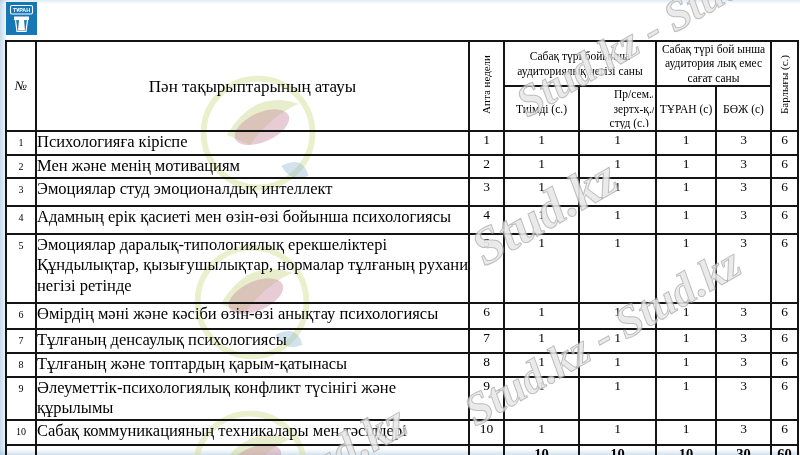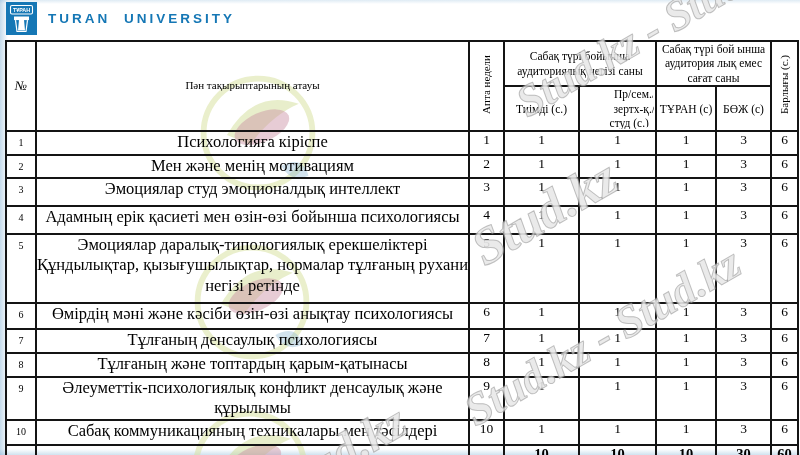--- a/index.html
+++ b/index.html
@@ -25,28 +25,28 @@
   .bird{position:absolute;pointer-events:none;}
 
   
   table.syllabus{position:absolute;left:5px;top:40px;width:792px;
                  border-collapse:collapse;table-layout:fixed;background:transparent;}
   table.syllabus th,table.syllabus td{border:2px solid #141414;padding:0;overflow:hidden;}
   thead th{font-weight:normal;font-size:11.5px;text-align:center;vertical-align:middle;line-height:1.25;padding:1px 2px;}
   thead tr:nth-child(1){height:33px;}
   thead tr:nth-child(2){height:42px;}
   .th-num{font-style:italic;font-size:13px;}
-  .th-topic{font-size:11px;}
+  .th-topic{font-size:17px;}
   .vtext{writing-mode:vertical-rl;transform:rotate(180deg);display:inline-block;
          font-size:11px;line-height:1.05;max-height:70px;}
   .th-practice{white-space:pre-line;text-align:right;padding-left:3px;font-size:11.5px;border-radius:16px;}
 
   td.c-num{text-align:center;vertical-align:top;}
   td.c-num .sup{font-size:10px;line-height:1;display:inline-block;padding-top:2px;}
-  td.c-topic{font-size:16.5px;line-height:1.22;text-align:center;vertical-align:top;
+  td.c-topic{font-size:16.5px;line-height:1.22;text-align:left;vertical-align:top;
              padding:1px 3px 0 4px;white-space:pre-line;}
   td.num{font-size:13.5px;text-align:center;vertical-align:top;padding-top:2px;}
   #rows tr:nth-child(1){height:24px;}
   #rows tr:nth-child(2){height:23px;}
   #rows tr:nth-child(3){height:28px;}
   #rows tr:nth-child(4){height:28px;}
   #rows tr:nth-child(5){height:69px;}
   #rows tr:nth-child(6){height:26px;}
   #rows tr:nth-child(7){height:24px;}
   #rows tr:nth-child(8){height:24px;}
@@ -103,21 +103,20 @@
   <div class="brand-logo">
     <svg width="31" height="33" viewBox="0 0 31 33">
       <rect x="0" y="0" width="31" height="33" fill="#1577b5"></rect>
       <rect x="4.5" y="3.5" width="22" height="8.5" rx="1.5" fill="none" stroke="#ffffff" stroke-width="1.1"></rect>
       <text x="15.5" y="10" font-size="5.4" text-anchor="middle" fill="#ffffff" font-family="Liberation Sans, DejaVu Sans, sans-serif" font-weight="bold">ТҰРАН</text>
       <rect x="8" y="14.5" width="15" height="3.6" fill="#ffffff"></rect>
       <polygon points="13,18.1 18,18.1 19,28.5 12,28.5" fill="#ffffff"></polygon>
       <path d="M9.5,18.1 L11,29.5 L20,29.5 L21.5,18.1" fill="none" stroke="#ffffff" stroke-width="1.2"></path>
     </svg>
   </div>
-  <div class="brand-name">TURAN UNIVERSITY</div>
 
   <table class="syllabus">
     <colgroup>
       <col style="width:30px">
         <col style="width:433px">
         <col style="width:35px">
         <col style="width:75px">
       <col style="width:77px">
         <col style="width:60px">
         <col style="width:55px">
@@ -226,21 +225,21 @@
     <td class="num">8</td>
     <td class="num">1</td>
     <td class="num">1</td>
     <td class="num">1</td>
     <td class="num">3</td>
     <td class="num">6</td>
   </tr>
 
   <tr>
     <td class="c-num"><span class="sup">9</span></td>
-    <td class="c-topic">Әлеуметтік-психологиялық конфликт денсаулық және құрылымы</td>
+    <td class="c-topic">Әлеуметтік-психологиялық конфликт түсінігі және құрылымы</td>
     <td class="num">9</td>
     <td class="num">1</td>
     <td class="num">1</td>
     <td class="num">1</td>
     <td class="num">3</td>
     <td class="num">6</td>
   </tr>
 
   <tr>
     <td class="c-num"><span class="sup">10</span></td>

